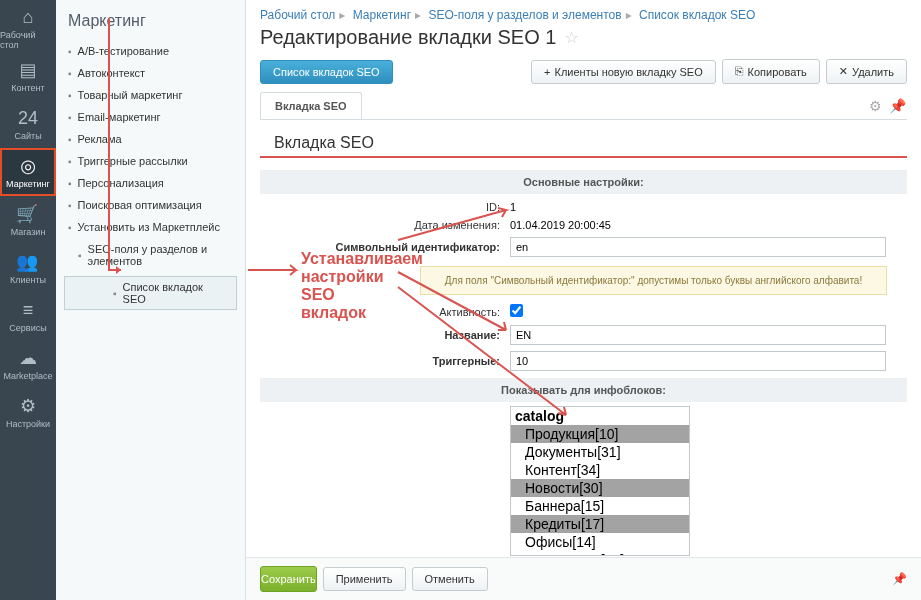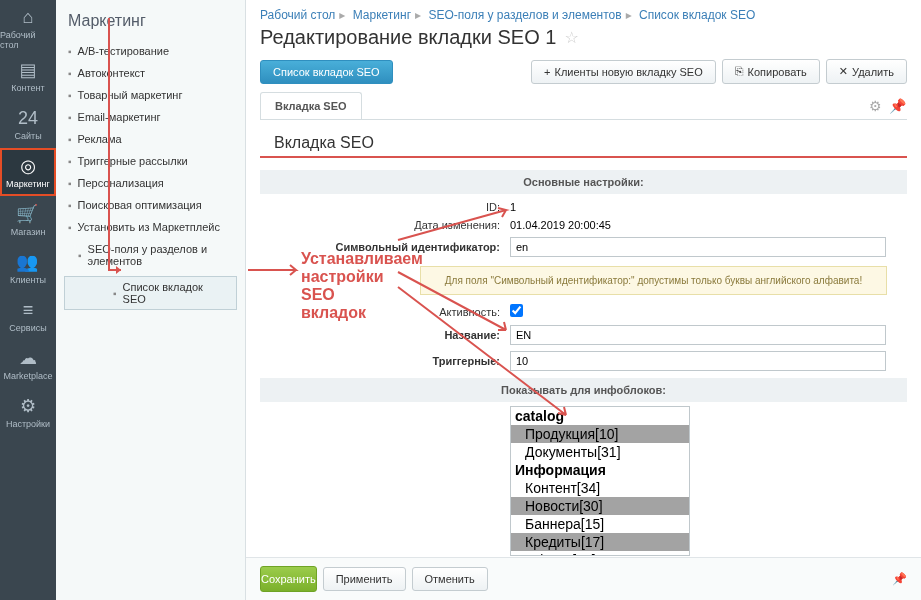--- a/index.html
+++ b/index.html
@@ -212,21 +212,20 @@
       </div>
     <div class="frow">
         <div class="flabel bold">Триггерные:</div>
         <div class="fval"><input type="text" value="10" style=""></div>
       </div>
     <div class="subhead">Показывать для инфоблоков:</div>
     <div class="listbox" id="listbox">
         <div class="grp">catalog</div>
         <div class="opt sel">Продукция[10]</div>
         <div class="opt">Документы[31]</div>
-        <div class="grp">Информация</div>
         <div class="opt">Контент[34]</div>
         <div class="opt sel">Новости[30]</div>
         <div class="opt">Баннера[15]</div>
         <div class="opt sel">Кредиты[17]</div>
         <div class="opt">Офисы[14]</div>
         <div class="opt">Сотрудники[16]</div>
       </div>
   </div>
 
   <div class="footer">

